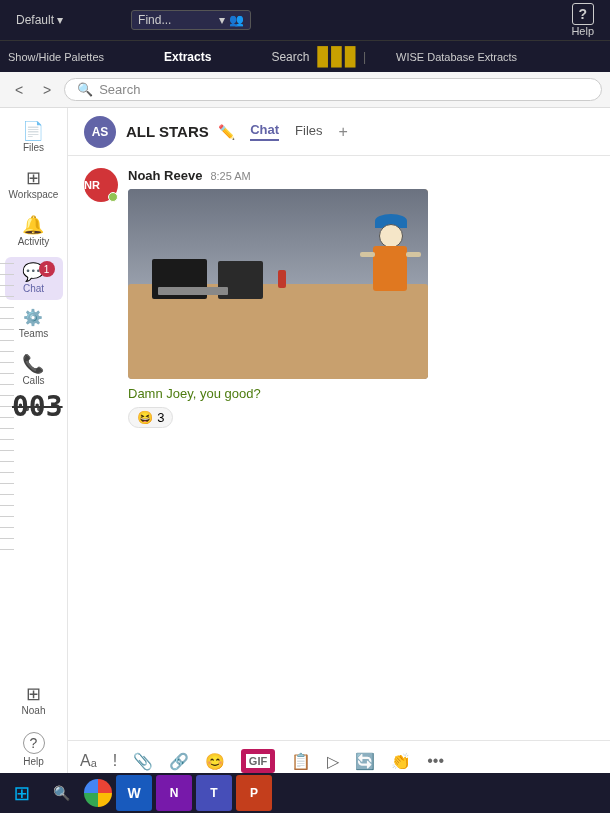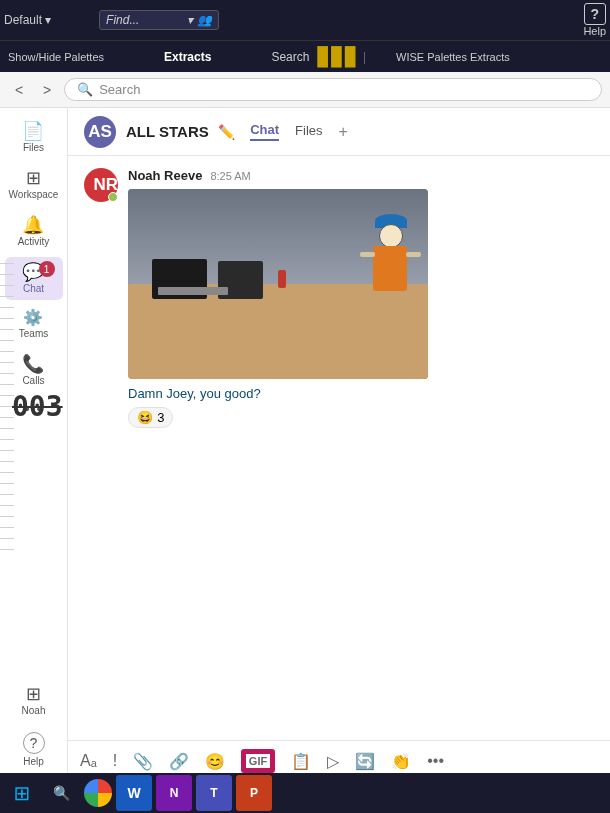--- a/index.html
+++ b/index.html
@@ -11,42 +11,41 @@
       overflow: hidden;
       position: relative;
     }
 
     
     .top-toolbar {
       height: 40px;
       background: #1a1a2e;
       display: flex;
       align-items: center;
-      padding: 0 4px;
+      padding: 0 16px;
       gap: 8px;
     }
     .toolbar-default {
       color: #ccc;
       font-size: 12px;
       display: flex;
       align-items: center;
       gap: 3px;
     }
     .toolbar-find {
       display: flex;
       align-items: center;
       background: #2a2a4a;
       border: 1px solid #555;
       border-radius: 3px;
       padding: 2px 6px;
       color: #ccc;
       font-size: 12px;
-      margin-left: 40px;
+      margin-left: 60px;
       min-width: 120px;
-      font-style: italic;
     }
     .toolbar-help-btn {
       margin-left: auto;
       display: flex;
       flex-direction: column;
       align-items: center;
       color: #ccc;
       font-size: 11px;
     }
     .help-icon-box {
@@ -205,21 +204,21 @@
     }
     .channel-avatar {
       width: 32px;
       height: 32px;
       border-radius: 50%;
       background: #6264a7;
       display: flex;
       align-items: center;
       justify-content: center;
       color: white;
-      font-size: 17px;
+      font-size: 12px;
       font-weight: bold;
     }
     .channel-name {
       font-size: 15px;
       font-weight: 600;
       color: #252423;
     }
     .edit-icon {
       color: #888;
       font-size: 14px;
@@ -260,23 +259,23 @@
       gap: 10px;
       margin-bottom: 16px;
     }
     .msg-avatar {
       width: 34px;
       height: 34px;
       border-radius: 50%;
       background: #d13438;
       display: flex;
       align-items: center;
-      justify-content: flex-end;
+      justify-content: flex-start;
       color: white;
-      font-size: 17px;
+      font-size: 11px;
       font-weight: bold;
       flex-shrink: 0;
       position: relative;
     }
     .msg-avatar-online {
       position: absolute;
       bottom: 0;
       right: 0;
       width: 10px;
       height: 10px;
@@ -295,21 +294,21 @@
       font-size: 13px;
       font-weight: 600;
       color: #252423;
     }
     .msg-time {
       font-size: 11px;
       color: #888;
     }
     .msg-text {
       font-size: 13px;
-      color: #0c4a6e;
+      color: #4d7c0f;
       line-height: 1.4;
     }
 
     
     .msg-photo {
       width: 300px;
       height: 190px;
       background: #8b7355;
       border-radius: 4px;
       margin: 6px 0;
@@ -481,21 +480,21 @@
     <span>Help</span>
   </div>
 </div>
 
 <div class="second-toolbar">
   <span class="show-hide">Show/Hide Palettes</span>
   <span class="workspace-label">Extracts</span>
   <span class="search-label">Search</span>
   <span style="margin-left:8px; color:#c8a000; font-size:18px;">▊▊▊</span>
   <span style="margin-left:4px;color:#666;font-size:12px;">|</span>
-  <span class="wise-label">WISE Palettes Extracts</span>
+  <span class="wise-label">WISE Database Extracts</span>
 </div>
 
 <div class="nav-bar">
   <div class="nav-arrow">&lt;</div>
   <div class="nav-arrow">&gt;</div>
   <div class="nav-search">
     <span class="nav-search-icon">🔍</span>
     <span class="nav-search-text">Search</span>
   </div>
 </div>

